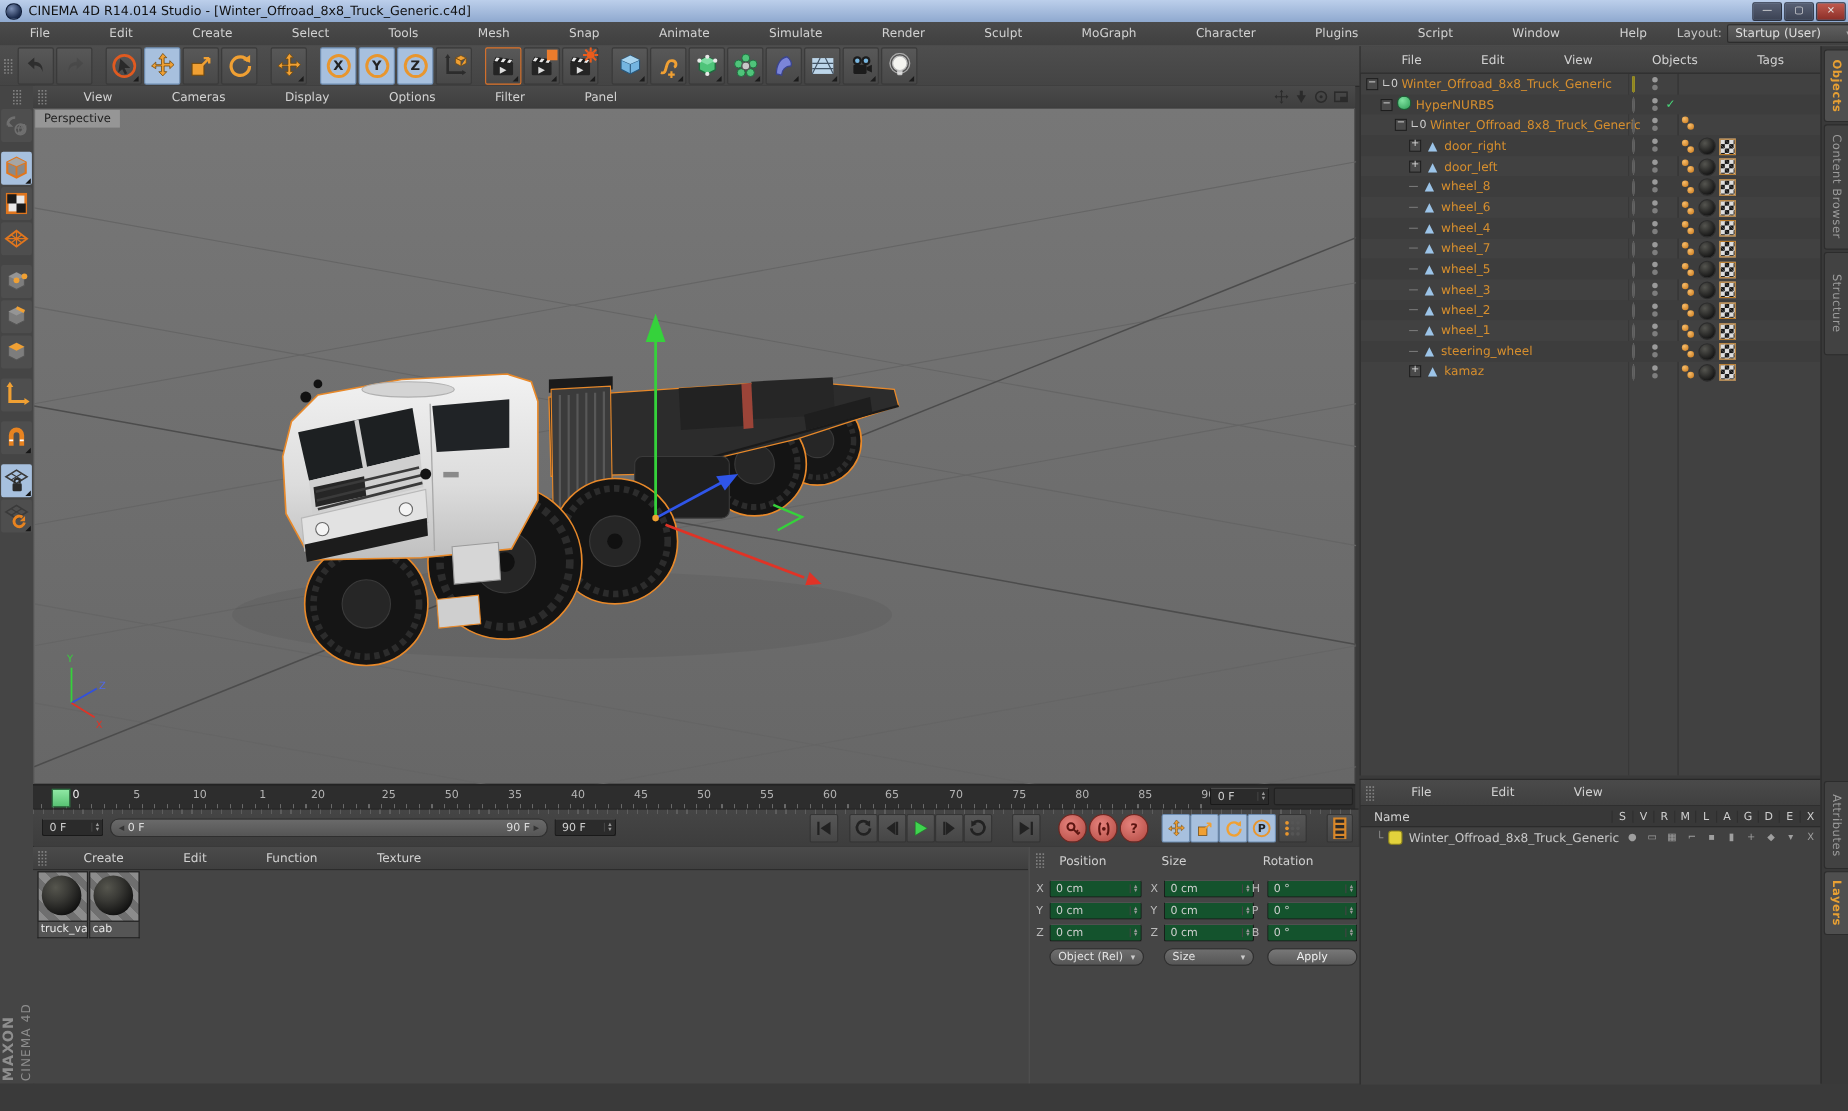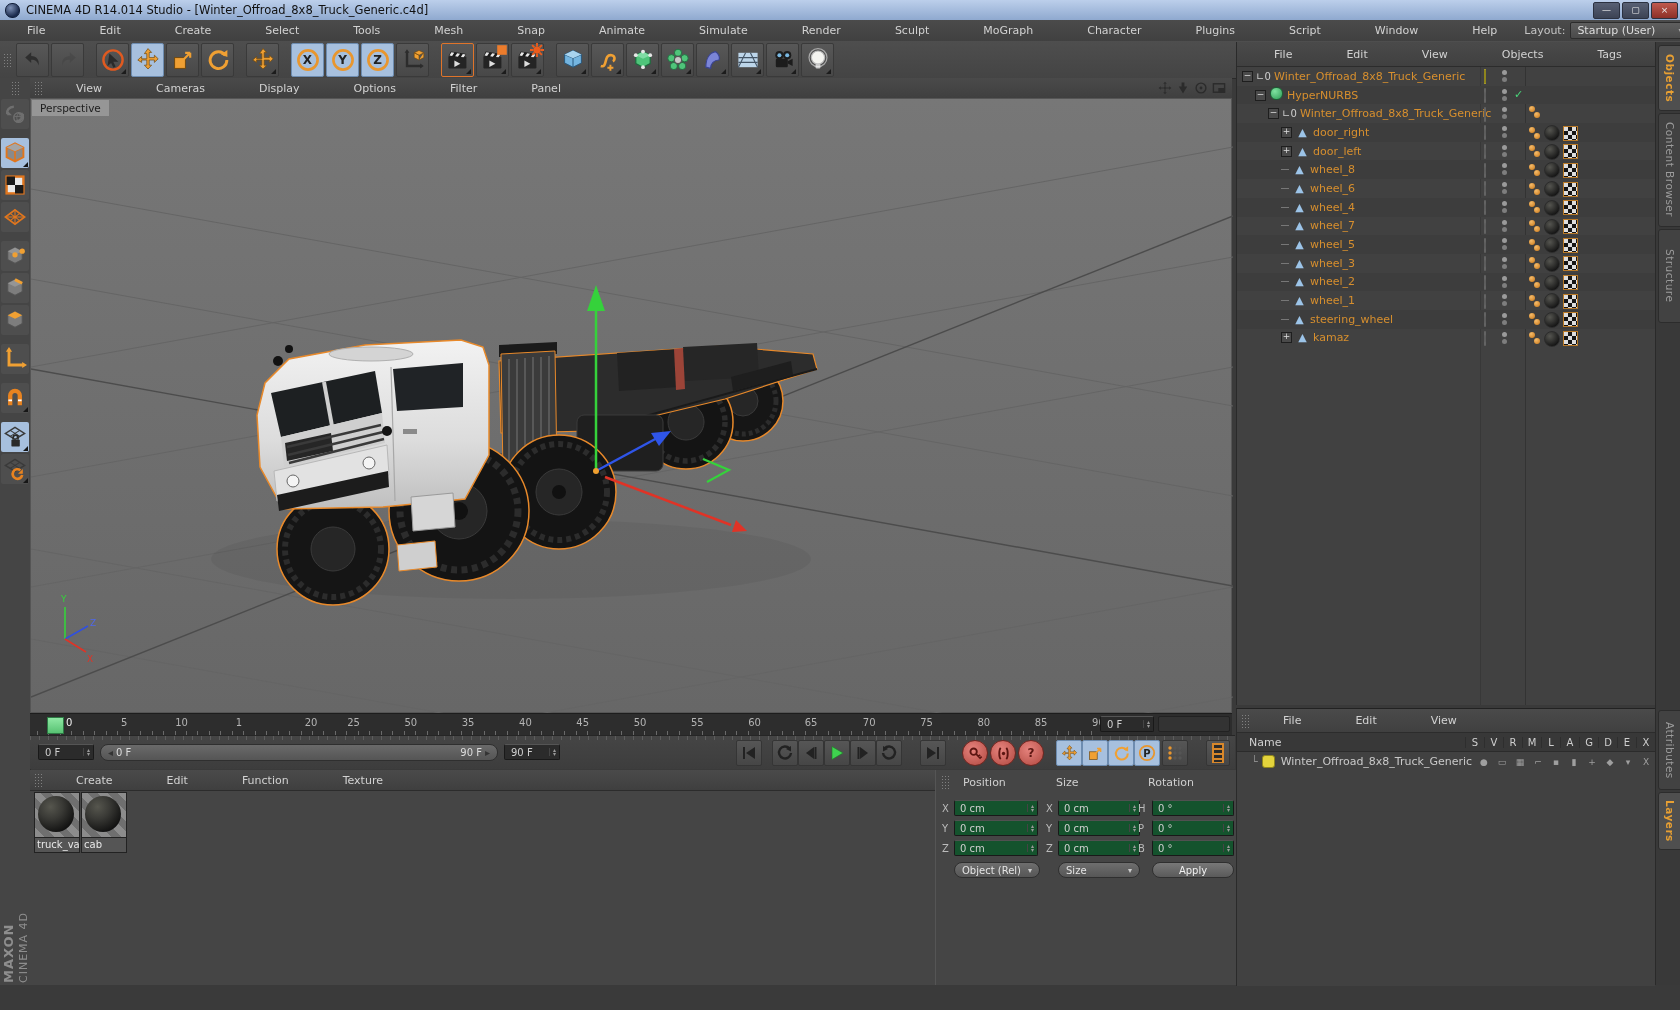--- a/index.html
+++ b/index.html
@@ -597,21 +597,21 @@
   <div id="vplabel" class="abs">Perspective</div>
 
   <div id="ruler" class="abs">
     <div id="ruler-minor"></div>
     <div id="playmarker"></div>
     <div id="marker-frame">0</div>
     <div id="ruler-ticks">
         <span class="tick" style="left: 94.3px;">5</span>
         <span class="tick" style="left: 151.6px;">10</span>
         <span class="tick" style="left: 208.9px;">1</span>
-        <span class="tick" style="left: 281px;">20</span>
+        <span class="tick" style="left: 259px;">20</span>
         <span class="tick" style="left: 323.5px;">25</span>
         <span class="tick" style="left: 380.8px;">50</span>
         <span class="tick" style="left: 438.1px;">35</span>
         <span class="tick" style="left: 495.4px;">40</span>
         <span class="tick" style="left: 552.7px;">45</span>
         <span class="tick" style="left: 610px;">50</span>
         <span class="tick" style="left: 667.3px;">55</span>
         <span class="tick" style="left: 724.6px;">60</span>
         <span class="tick" style="left: 781px;">65</span>
         <span class="tick" style="left: 839.2px;">70</span>

